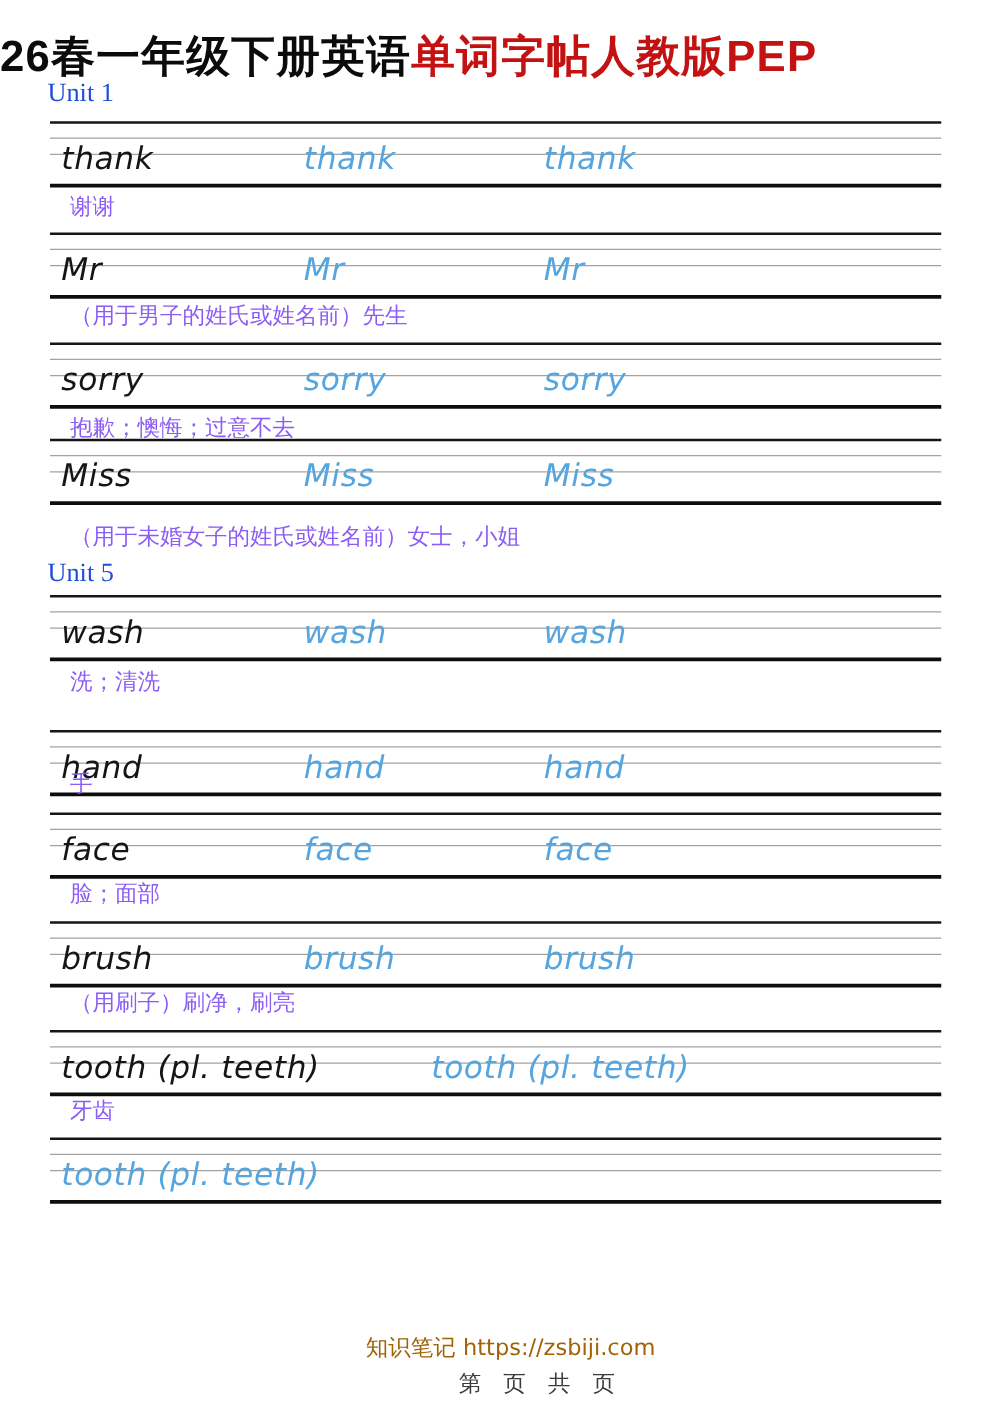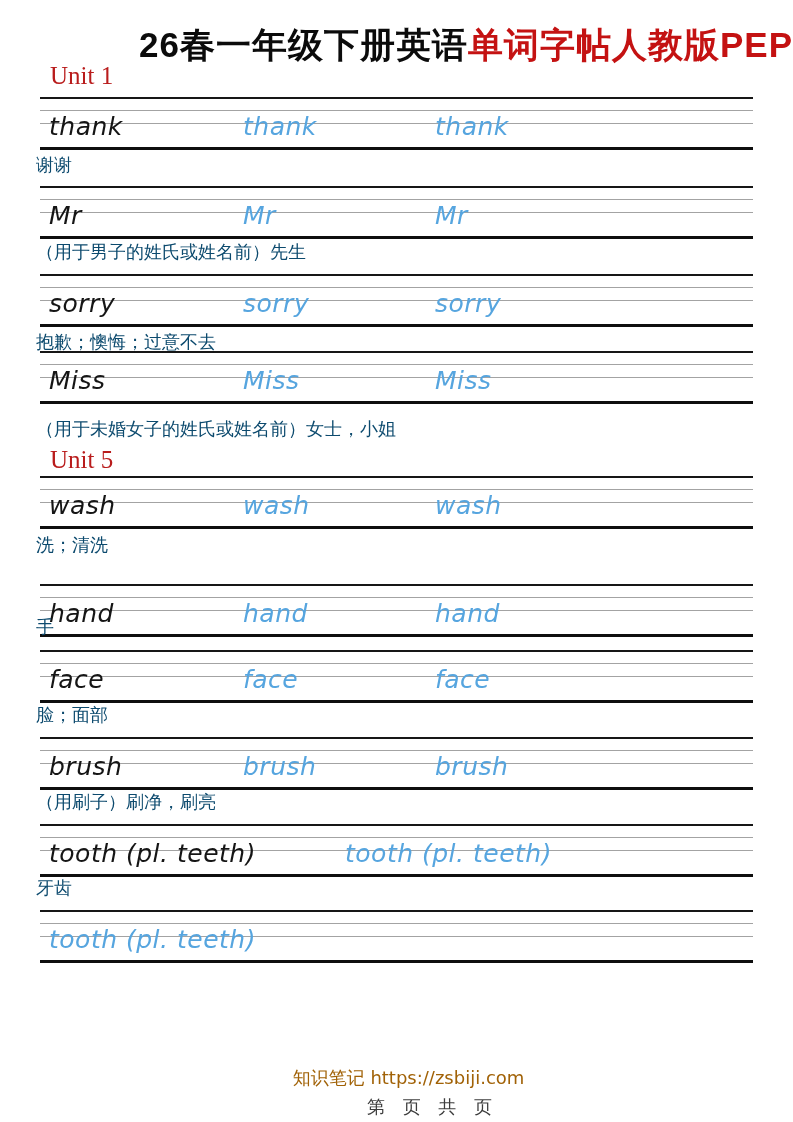--- a/index.html
+++ b/index.html
@@ -1,28 +1,28 @@
 <!DOCTYPE html>
 <html><head>
 <meta charset="utf-8">
 <style>
   html,body{margin:0;padding:0;}
   body{
     width:793px;height:1122px;background:#ffffff;position:relative;
     font-family:"DejaVu Sans",sans-serif;overflow:hidden;
   }
   .title{
-    position:absolute;top:22px;left:0;width:100%;text-align:right;
+    position:absolute;top:22px;left:0;width:100%;text-align:left;
     font-family:"Liberation Sans",sans-serif;font-weight:bold;
     font-size:35px;letter-spacing:1px;white-space:nowrap;color:#0b0b0b;
   }
   .t-red{color:#C41212;}
   .unit{
-    position:absolute;left:50px;font-family:"Liberation Serif",serif;
-    font-size:25px;color:#b91c1c;
+    position:absolute;left:38px;font-family:"Liberation Serif",serif;
+    font-size:21px;color:#1d4ed8;
   }
   .guide{
     position:absolute;left:40px;width:713px;height:53px;
     background:
       linear-gradient(#161616,#161616) 0 0   /100% 2px no-repeat,
       linear-gradient(#a3a3a3,#a3a3a3) 0 13px/100% 1px no-repeat,
       linear-gradient(#a3a3a3,#a3a3a3) 0 26px/100% 1px no-repeat,
       linear-gradient(#0e0e0e,#0e0e0e) 0 100%/100% 3px no-repeat;
   }
   .w{
@@ -30,22 +30,22 @@
     font-family:"DejaVu Sans",sans-serif;font-size:25px;
     letter-spacing:.5px;white-space:nowrap;
   }
   .w-black{left:9px;color:#151515;}
   .w-blue{color:#56A5DF;}
   .p1{left:203px;}
   .p2{left:395px;}
   .p-mid{left:305px;}
   .p-first{left:9px;}
   .meaning{
-    position:absolute;left:36px;font-family:"DejaVu Serif",serif;
-    font-size:18px;color:#0c4a6e;white-space:nowrap;
+    position:absolute;left:56px;font-family:"DejaVu Serif",serif;
+    font-size:18px;color:#8b5cf6;white-space:nowrap;
   }
   .footer-site{
     position:absolute;top:1066px;left:0;width:100%;text-align:center;
     font-size:18px;color:#a16207;padding-left:12px;
   }
   .footer-page{
     position:absolute;top:1095px;left:0;width:100%;text-align:center;
     font-size:18px;color:#3c3c3c;letter-spacing:6px;margin-left:36px;
   }
 </style>

